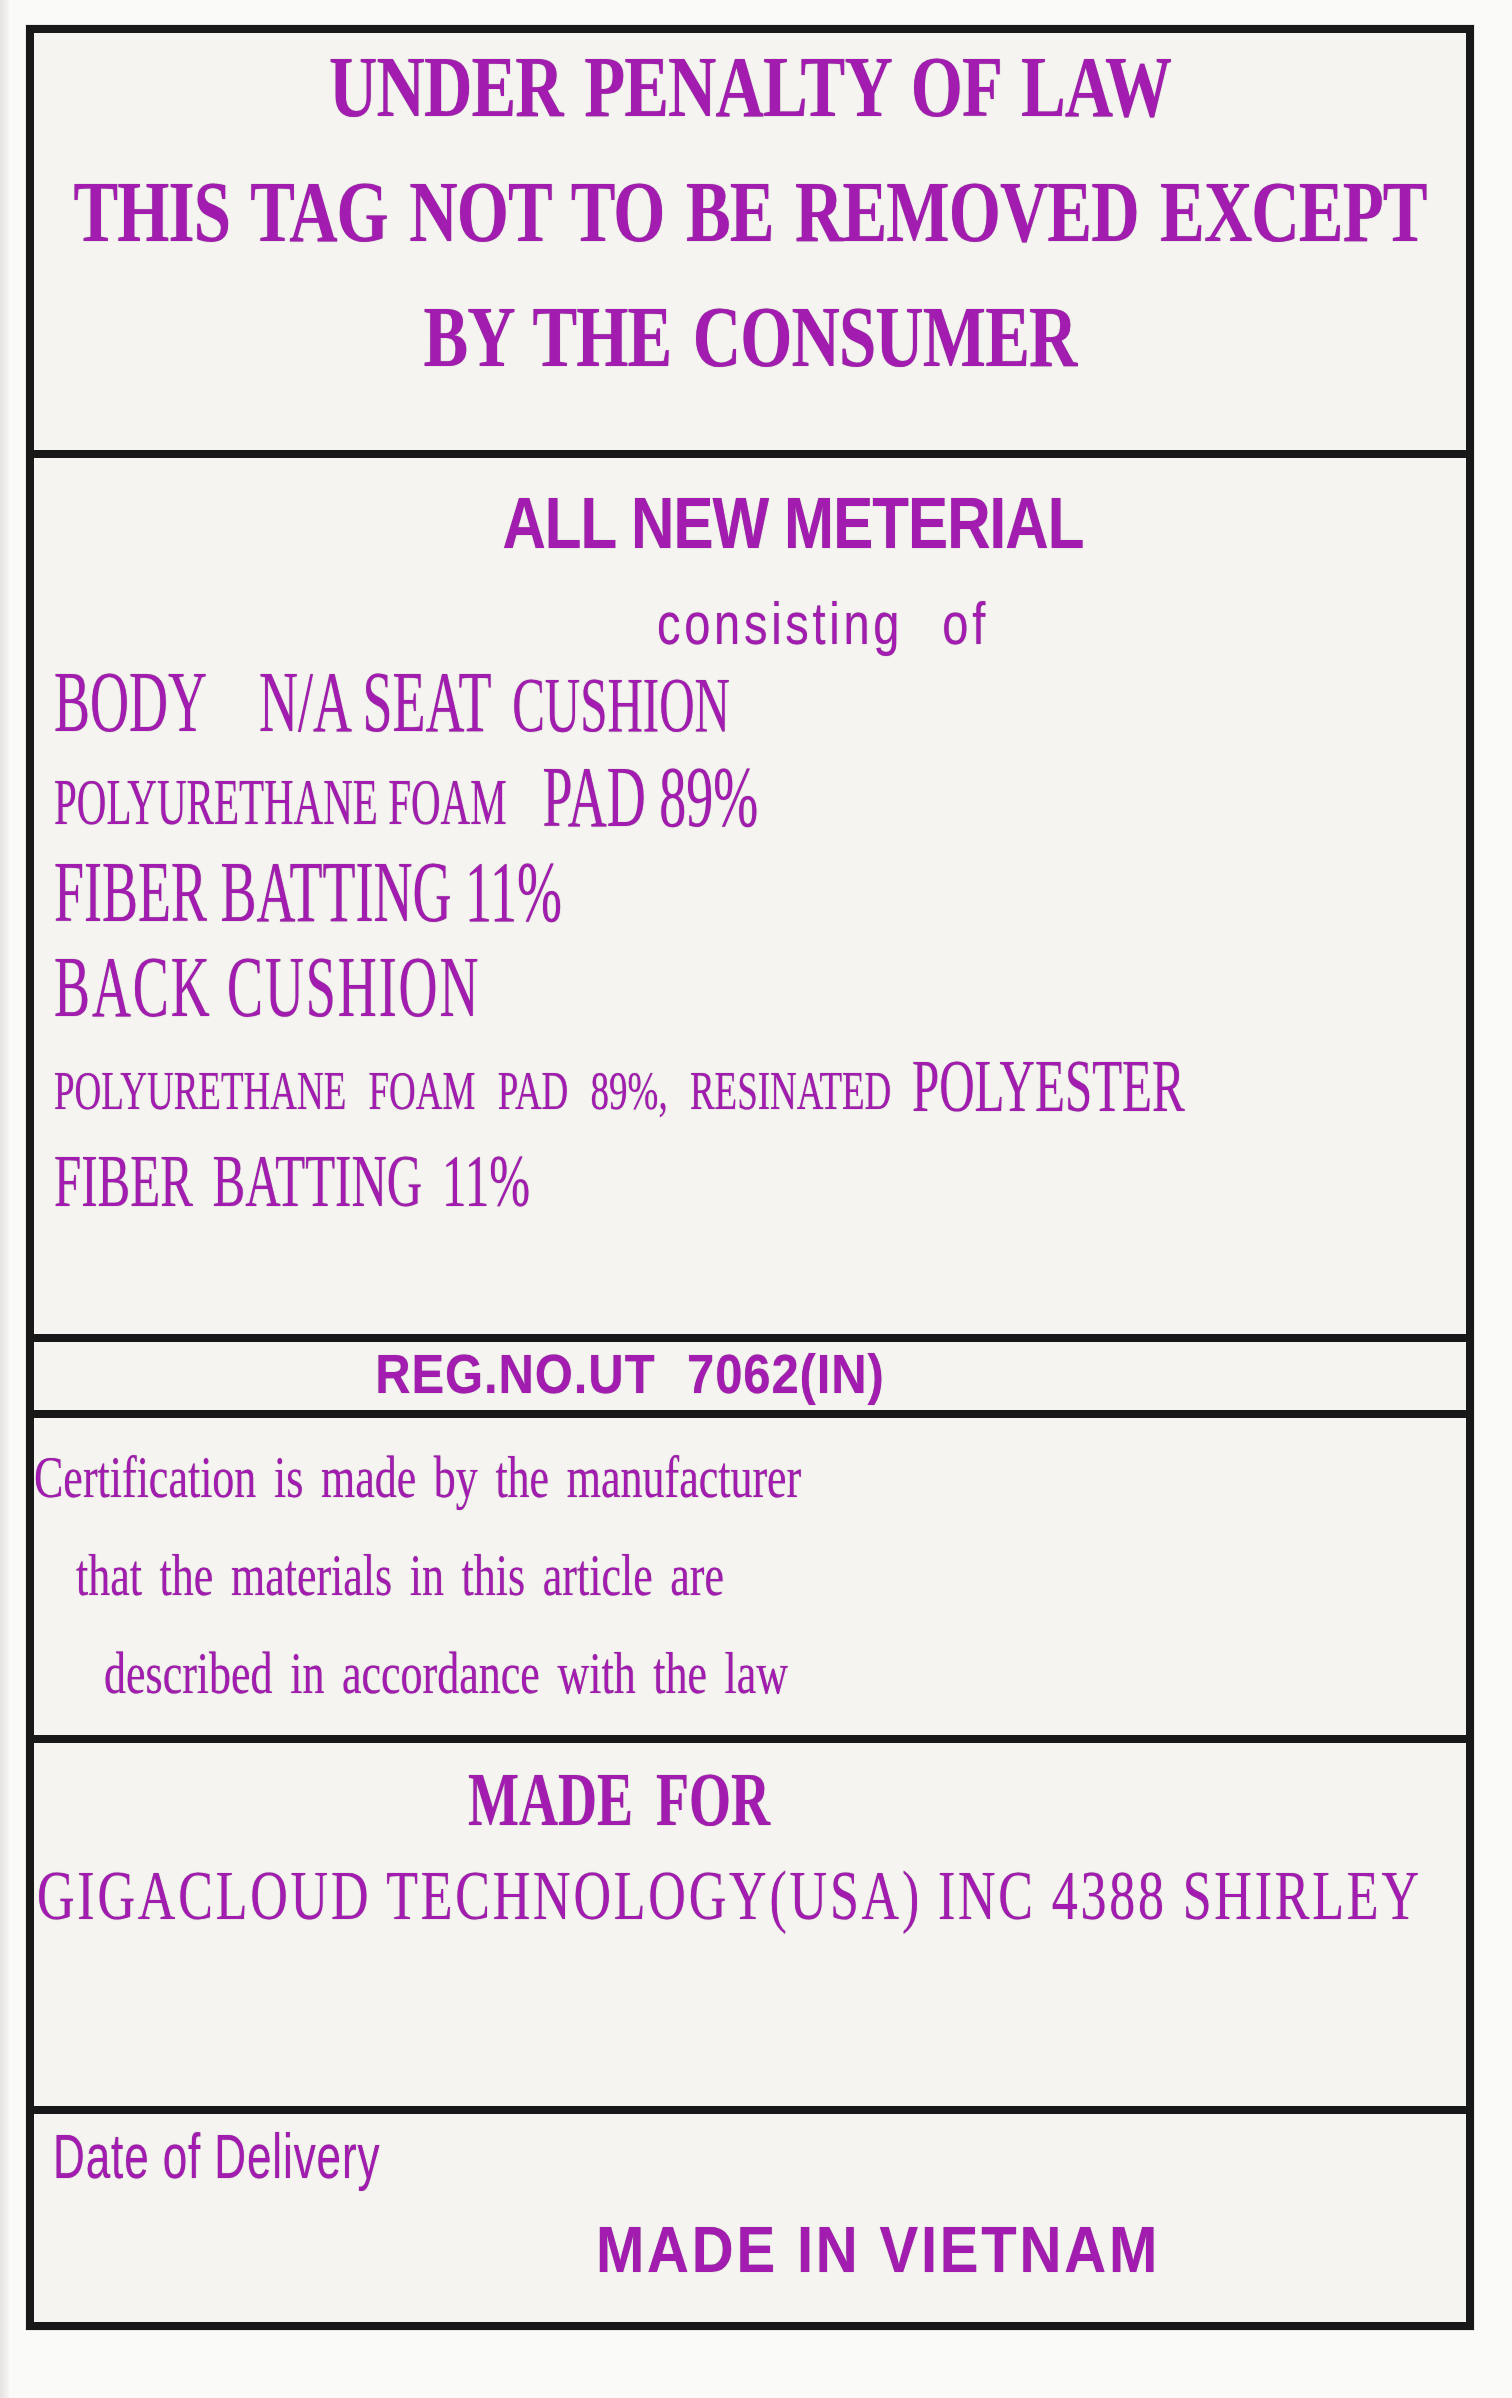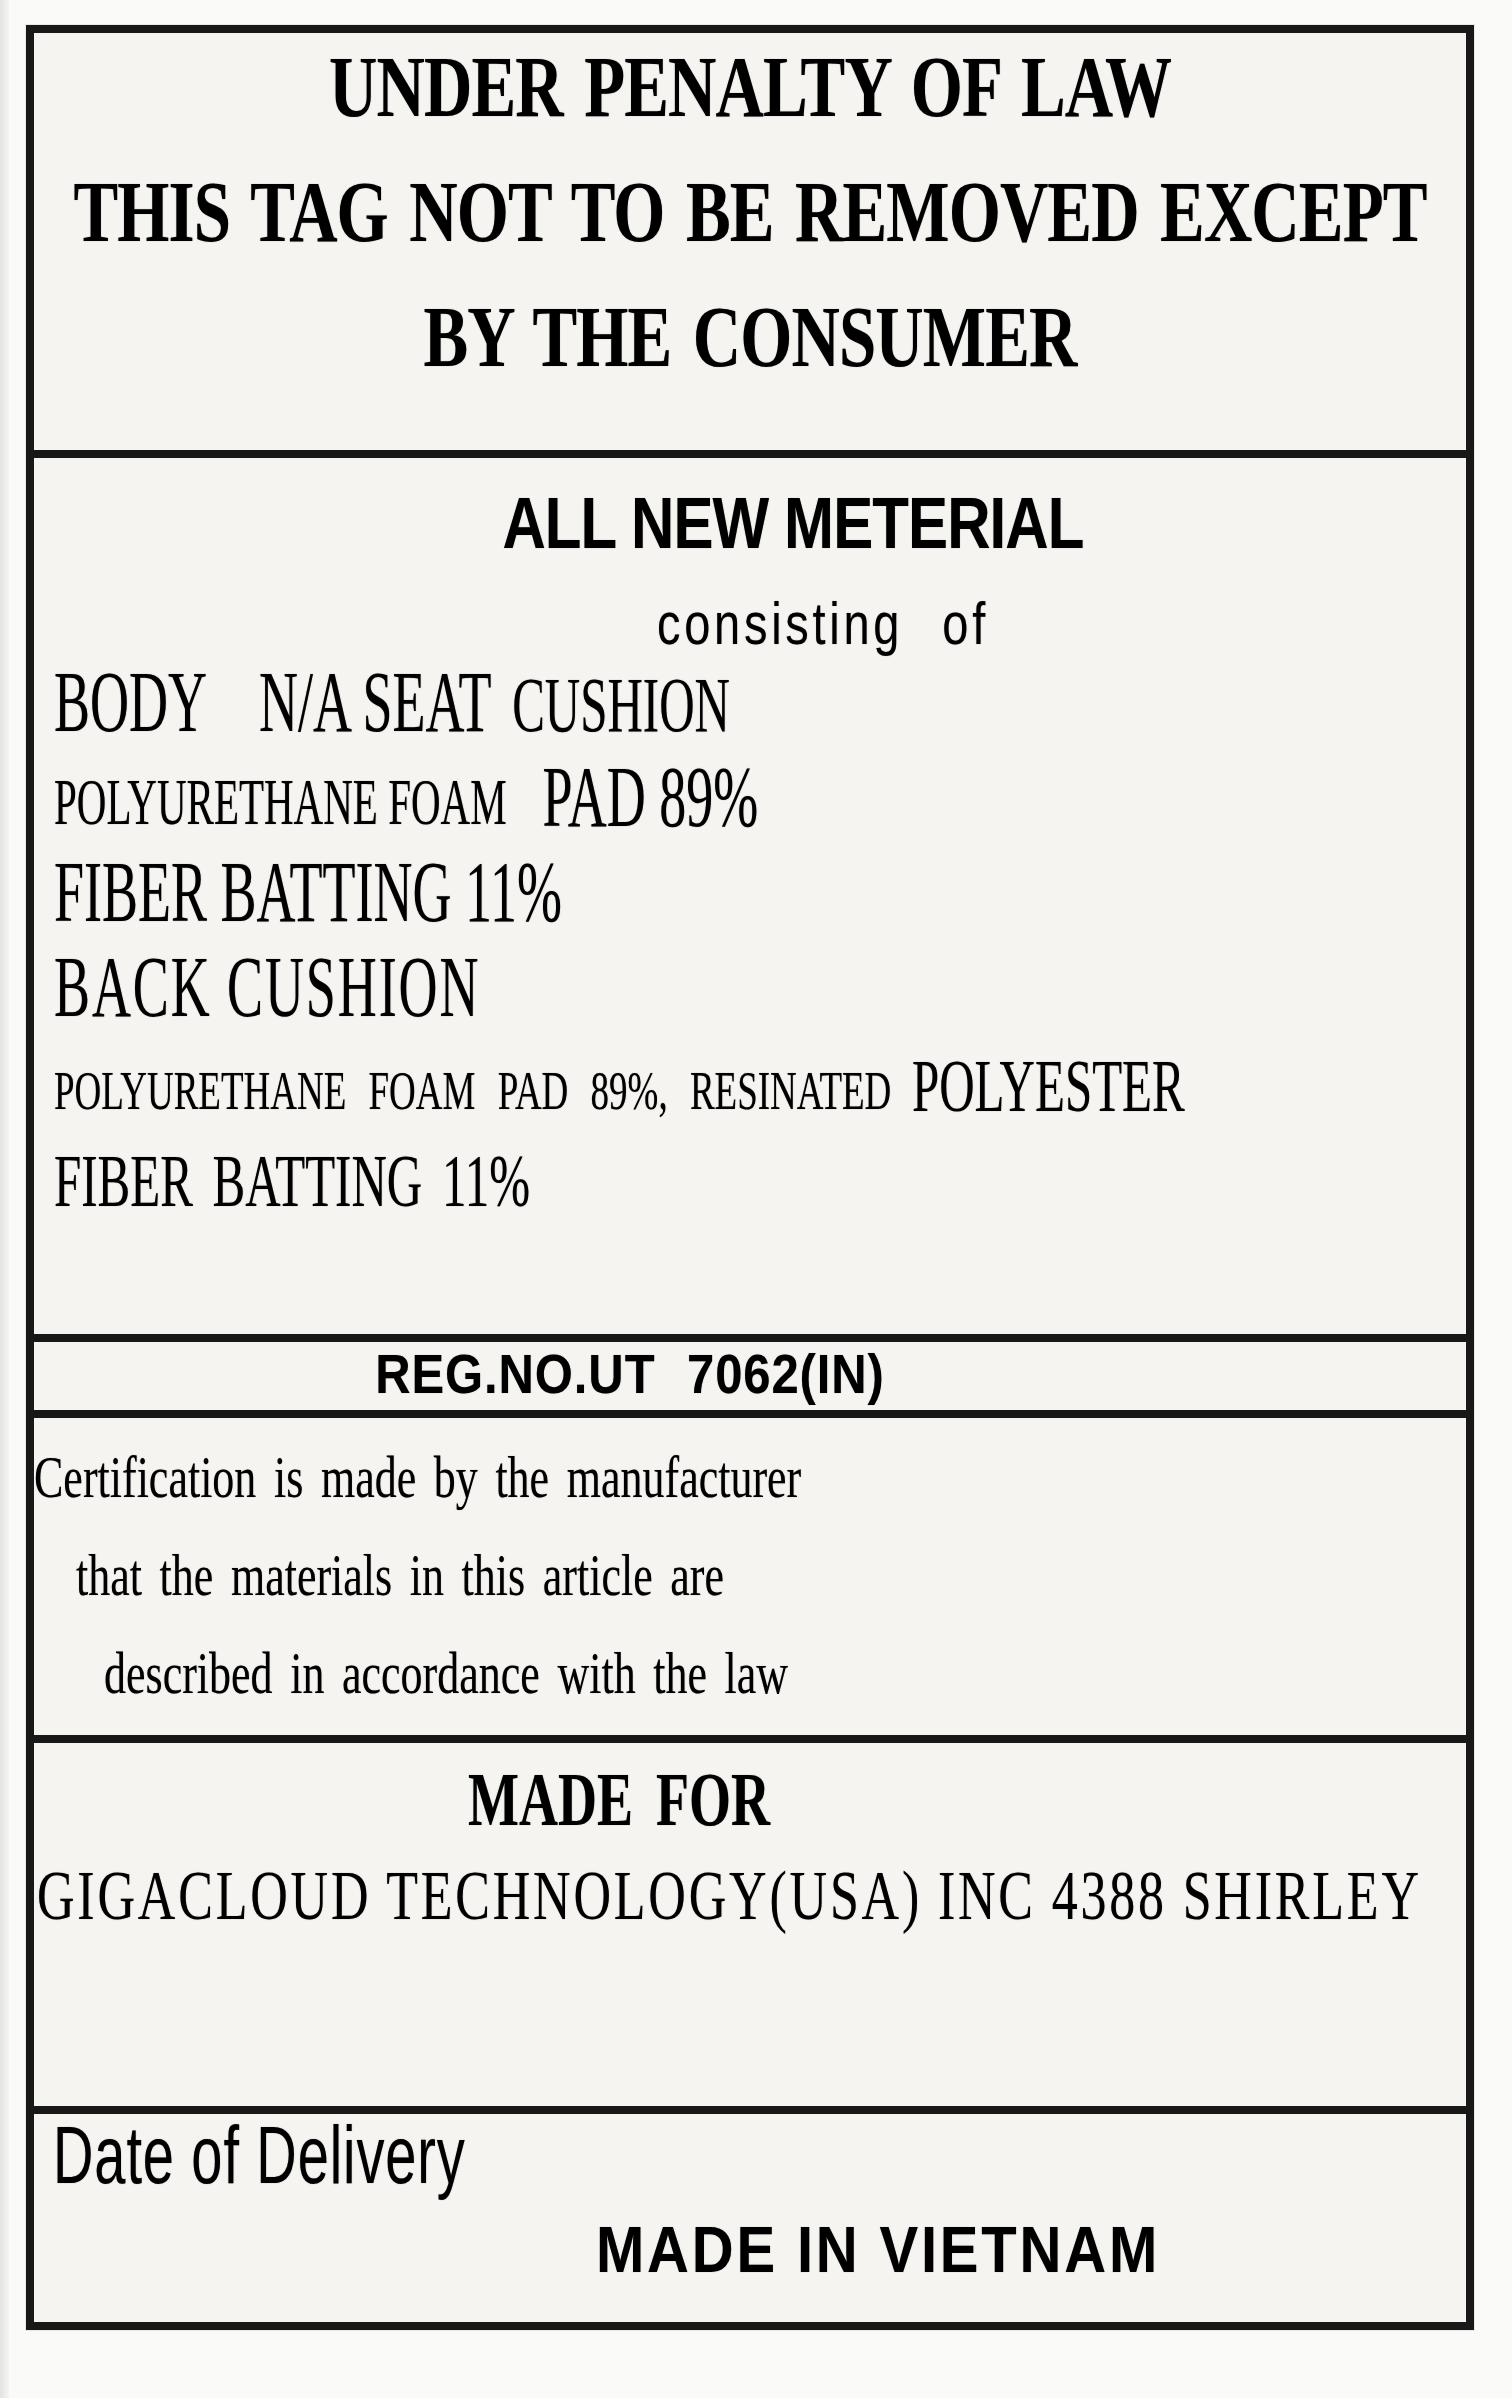--- a/index.html
+++ b/index.html
@@ -36,21 +36,21 @@
   .s3{height:76px;display:flex;align-items:center;justify-content:center;}
   .s4{height:325px;padding-top:20.6px;}
   .s5{height:371px;padding-top:19px;}
   .s6{height:177px;padding-top:9.4px;}
 
   
   .st{display:inline-block;transform:scaleY(var(--sy,1.4));transform-origin:50% 80%;}
   .line{display:block;}
 
   
-  .ink{color:#000000;text-shadow:0 0 0.9px rgba(25,25,25,.45);}
+  .ink{color:#a21caf;text-shadow:0 0 0.9px rgba(25,25,25,.45);}
   .serif{font-family:"Liberation Serif",serif;}
 
   .penalty-line{height:125px;line-height:125px;text-align:center;
     font-weight:bold;font-size:67px;letter-spacing:-0.9px;word-spacing:5.6px;}
   .penalty-line .st{--sy:1.28;}
 
   .mat-heading{height:112px;line-height:112px;text-align:center;
     font-family:"Liberation Sans",sans-serif;font-weight:bold;font-size:60px;letter-spacing:-0.9px;}
   .mat-heading .st{--sy:1.2;transform:translateX(43px) scaleY(1.2);}
   .mat-sub{height:86px;line-height:86px;text-align:center;
@@ -79,21 +79,21 @@
 
   .madefor-line{height:101px;line-height:101px;text-align:center;
     font-weight:bold;font-size:54px;word-spacing:9.4px;margin-left:12px;}
   .madefor-line .st{transform:translateX(-137px) scaleY(1.4);}
   .giga-line1{height:84px;line-height:84px;text-align:center;font-size:52px;letter-spacing:2.8px;}
   .giga-line1 .st{transform:translateX(-20.6px) scaleY(1.35);}
   .giga-line2{height:82px;line-height:82px;text-align:center;font-size:51px;letter-spacing:2.8px;}
   .giga-line2 .st{transform:translateX(-28px) scaleY(1.35);}
 
   .date-line{height:90px;line-height:90px;margin-left:19px;
-    font-family:"Liberation Sans",sans-serif;font-size:56px;letter-spacing:0.9px;}
+    font-family:"Liberation Sans",sans-serif;font-size:44px;letter-spacing:0.9px;}
   .date-line .st{--sy:1.45;transform-origin:0 80%;transform:scaleY(1.45);}
   .vietnam-line{height:77px;line-height:77px;margin-left:562px;
     font-family:"Liberation Sans",sans-serif;font-weight:bold;font-size:58px;letter-spacing:2.8px;}
   .vietnam-line .st{--sy:1.12;transform-origin:0 80%;transform:scaleY(1.12);}
 </style>
 </head>
 <body>
 
 <div class="label ink">
 

